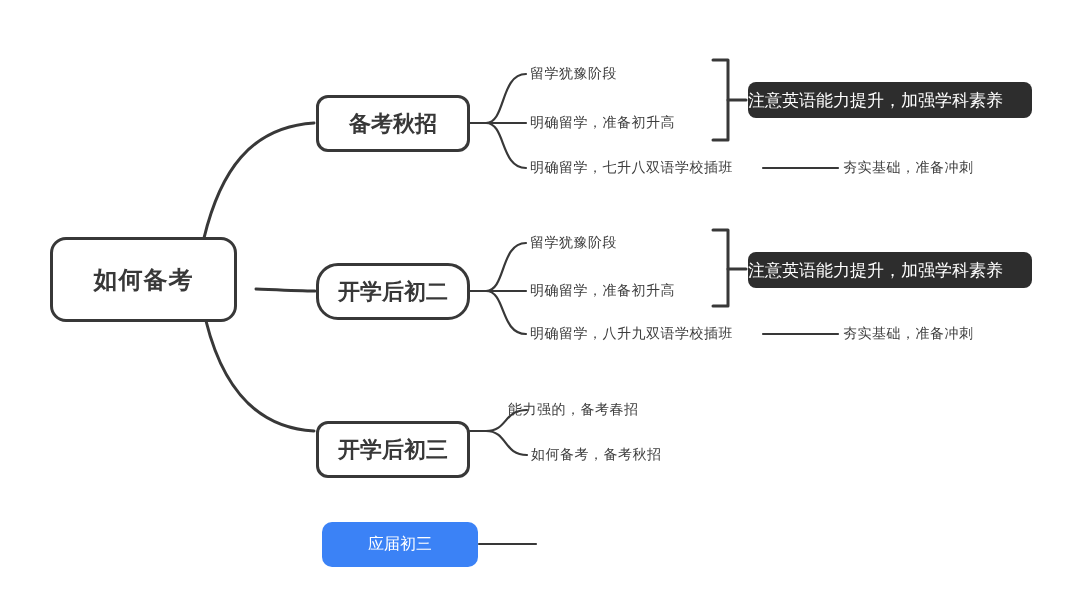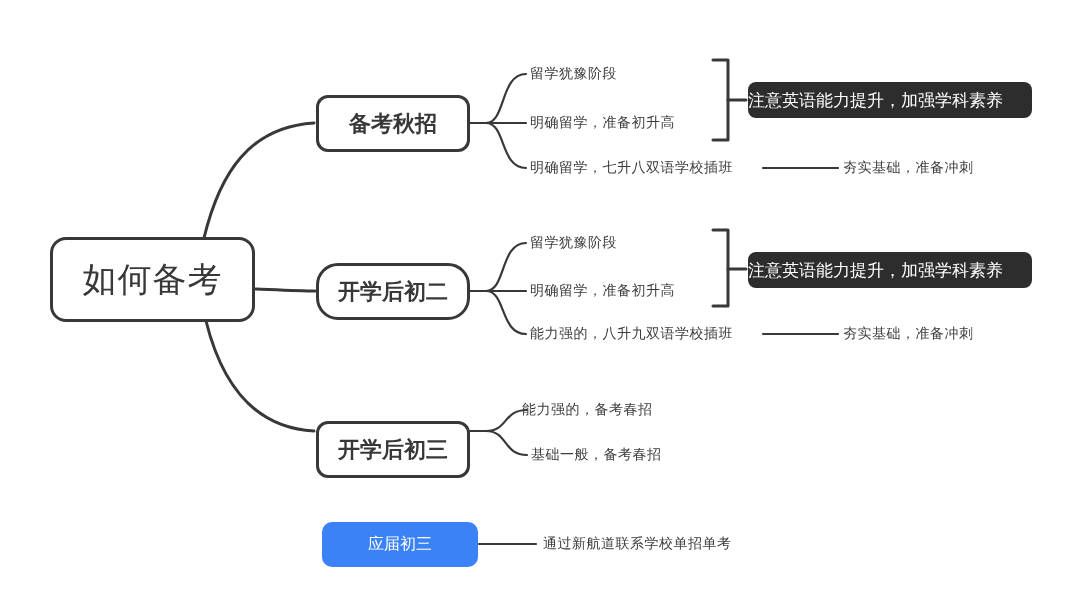--- a/index.html
+++ b/index.html
@@ -25,23 +25,23 @@
   .node {
     position: absolute;
     display: flex;
     align-items: center;
     justify-content: center;
     box-sizing: border-box;
     background: #ffffff;
     white-space: nowrap;
   }
   .node-root {
-    left: 50px; top: 237px; width: 205px; height: 85px;
+    left: 50px; top: 237px; width: 187px; height: 85px;
     border: 3.5px solid #383838; border-radius: 16px;
-    font-size: 34px; font-weight: 400; letter-spacing: 1px;
+    font-size: 24px; font-weight: 700; letter-spacing: 1px;
   }
   .node-branch {
     left: 316px; width: 154px; height: 57px;
     border: 3px solid #383838; border-radius: 12px;
     font-size: 22px; font-weight: 600;
   }
   .node-branch.b1 { top: 95px; }
   .node-branch.b2 { top: 263px; border-radius: 22px; }
   .node-branch.b3 { top: 421px; }
 
@@ -125,27 +125,26 @@
   <div class="leaf" style="left:530px; top:74px;">留学犹豫阶段</div>
   <div class="leaf" style="left:530px; top:123px;">明确留学，准备初升高</div>
   <div class="leaf" style="left:530px; top:168px;text-align:right;">明确留学，七升八双语学校插班</div>
   <div class="leaf" style="left:843px; top:168px;">夯实基础，准备冲刺</div>
   <div class="callout c1">
     <span>注意英语能力提升，加强学科素养</span>
   </div>
 
   <div class="leaf" style="left:530px; top:243px;">留学犹豫阶段</div>
   <div class="leaf" style="left:530px; top:291px;">明确留学，准备初升高</div>
-  <div class="leaf" style="left:530px; top:334px;">能力强的，八升九双语学校插班</div>
+  <div class="leaf" style="left:530px; top:334px;">明确留学，八升九双语学校插班</div>
   <div class="leaf" style="left:843px; top:334px;">夯实基础，准备冲刺</div>
   <div class="callout c2">
     <span>注意英语能力提升，加强学科素养</span>
   </div>
 
-  <div class="leaf" style="left:522px; top:410px;">能力强的，备考春招</div>
-  <div class="leaf" style="left:531px; top:455px;">基础一般，备考春招</div>
+  <div class="leaf" style="left:508px; top:410px;">能力强的，备考春招</div>
+  <div class="leaf" style="left:531px; top:455px;">如何备考，备考秋招</div>
 
   <div class="node node-dark">
     <span>应届初三</span>
   </div>
-  <div class="leaf" style="left:543px; top:544px;">通过新航道联系学校单招单考</div>
 
 </div>
 
 </body></html>

